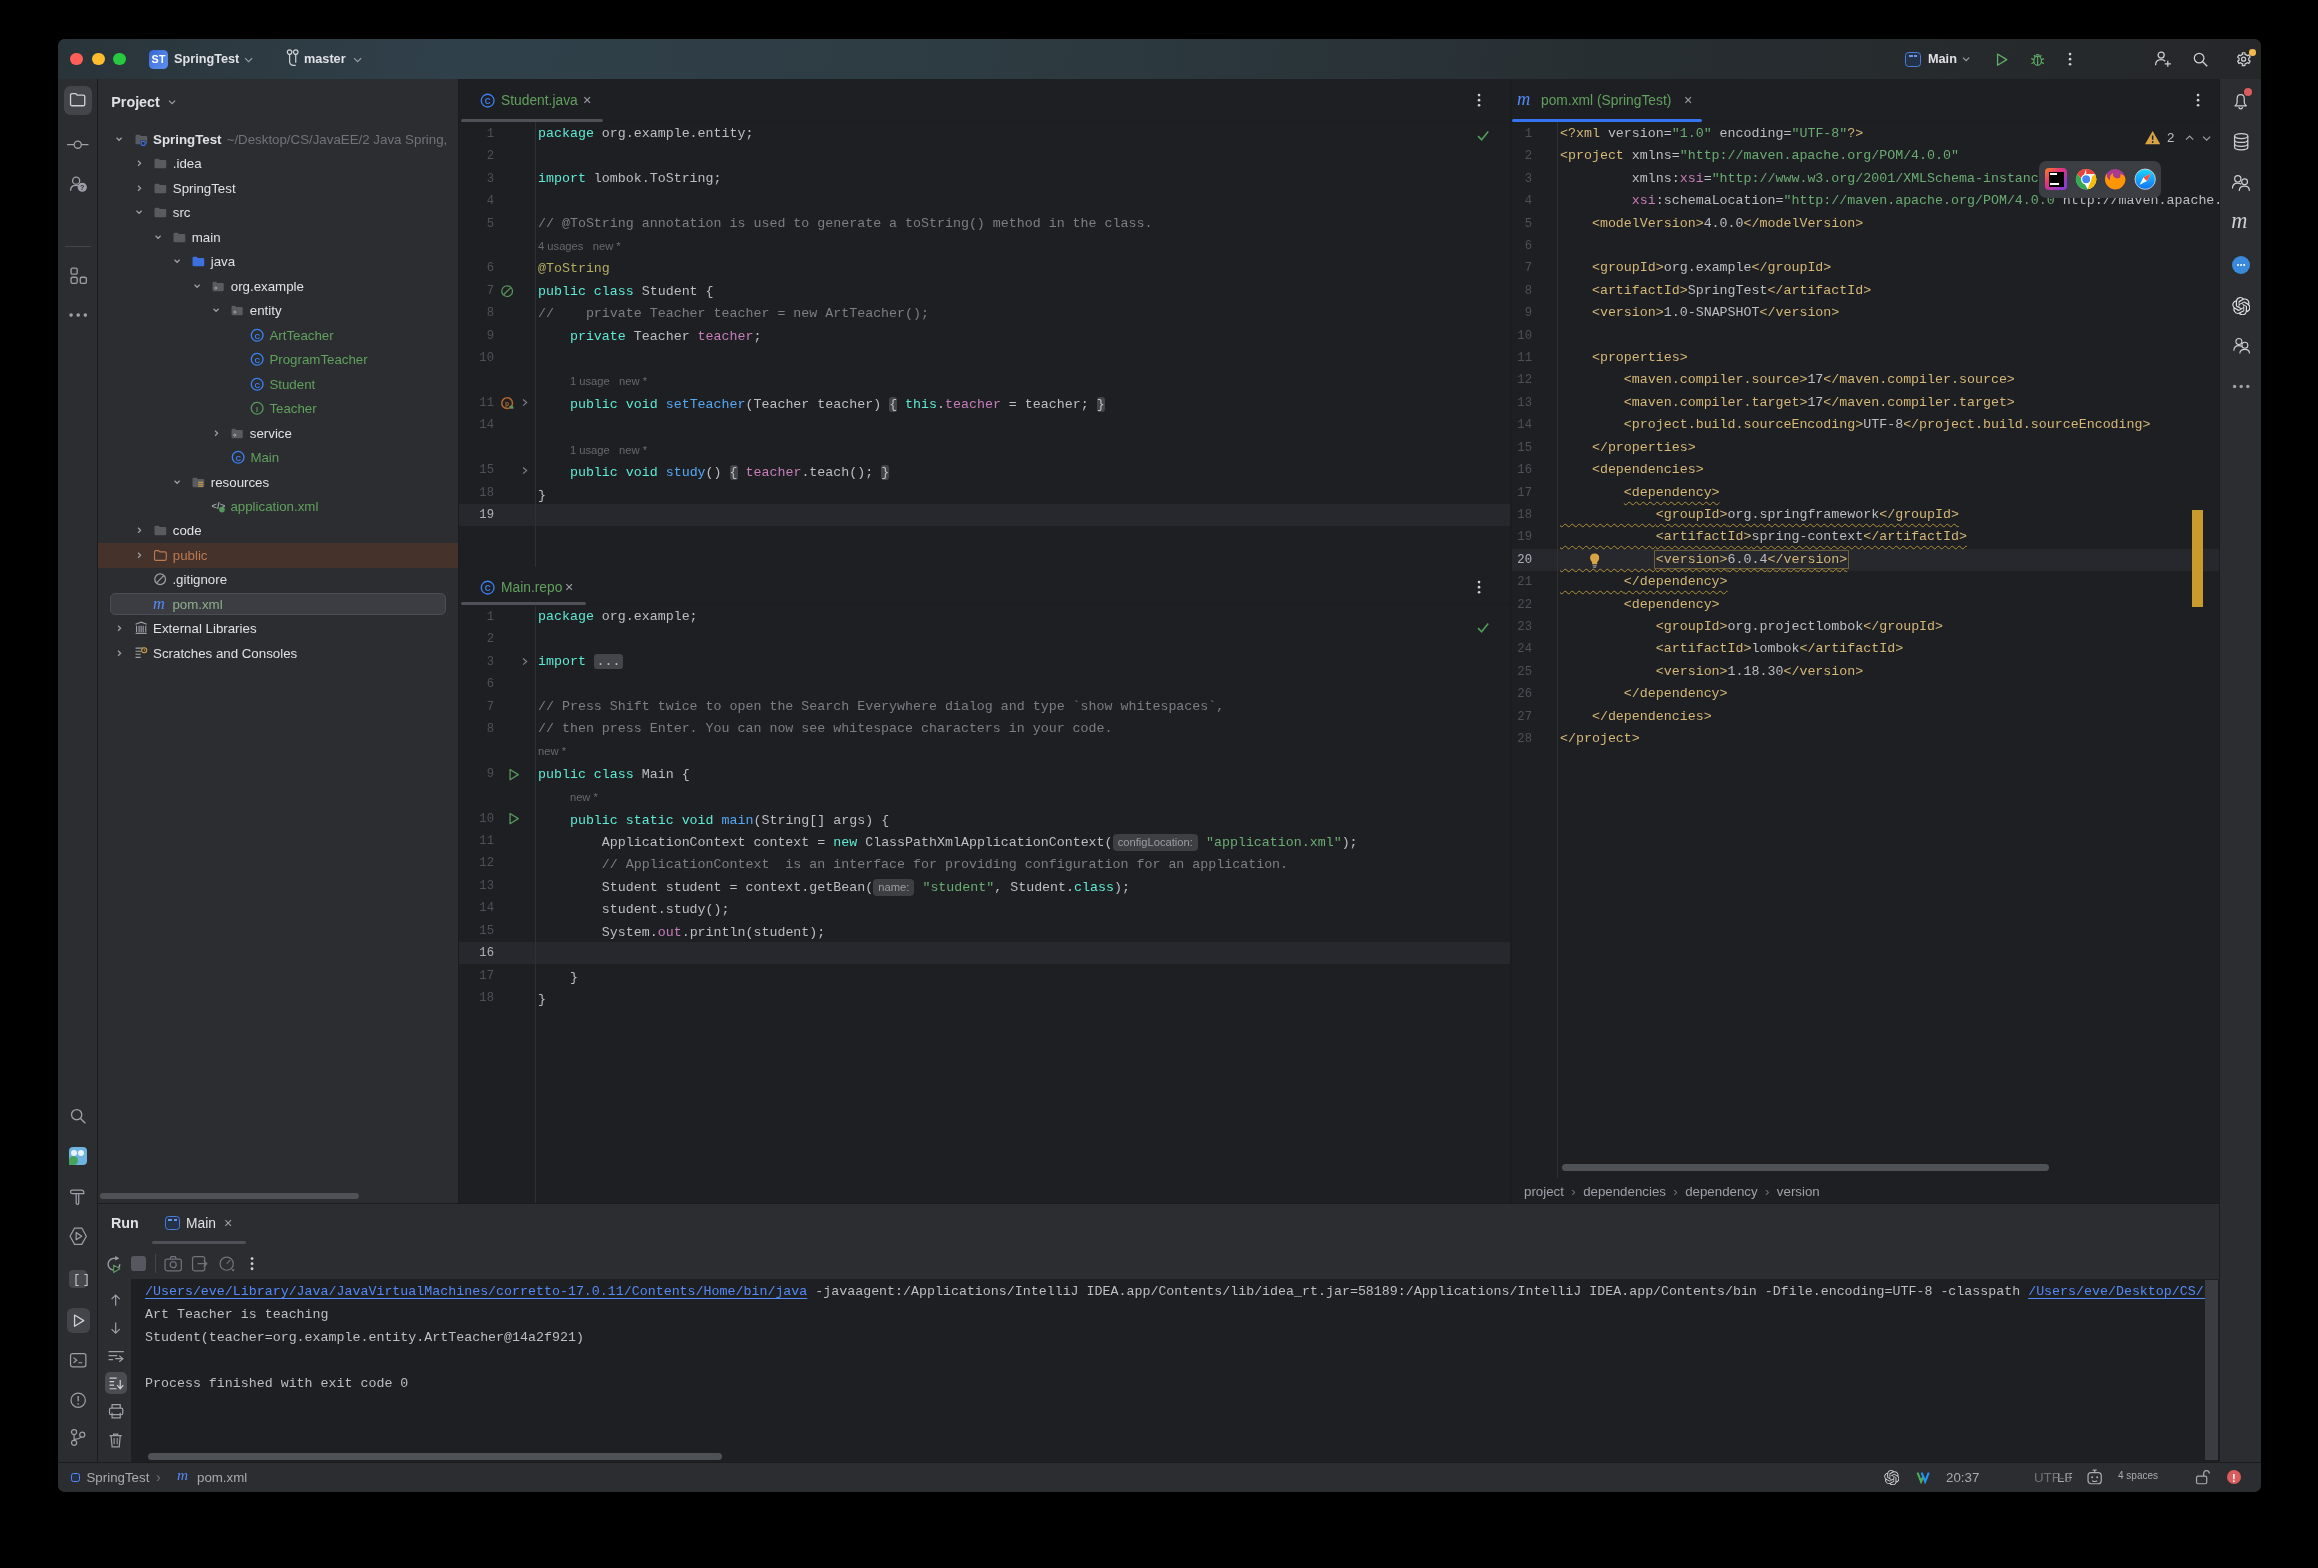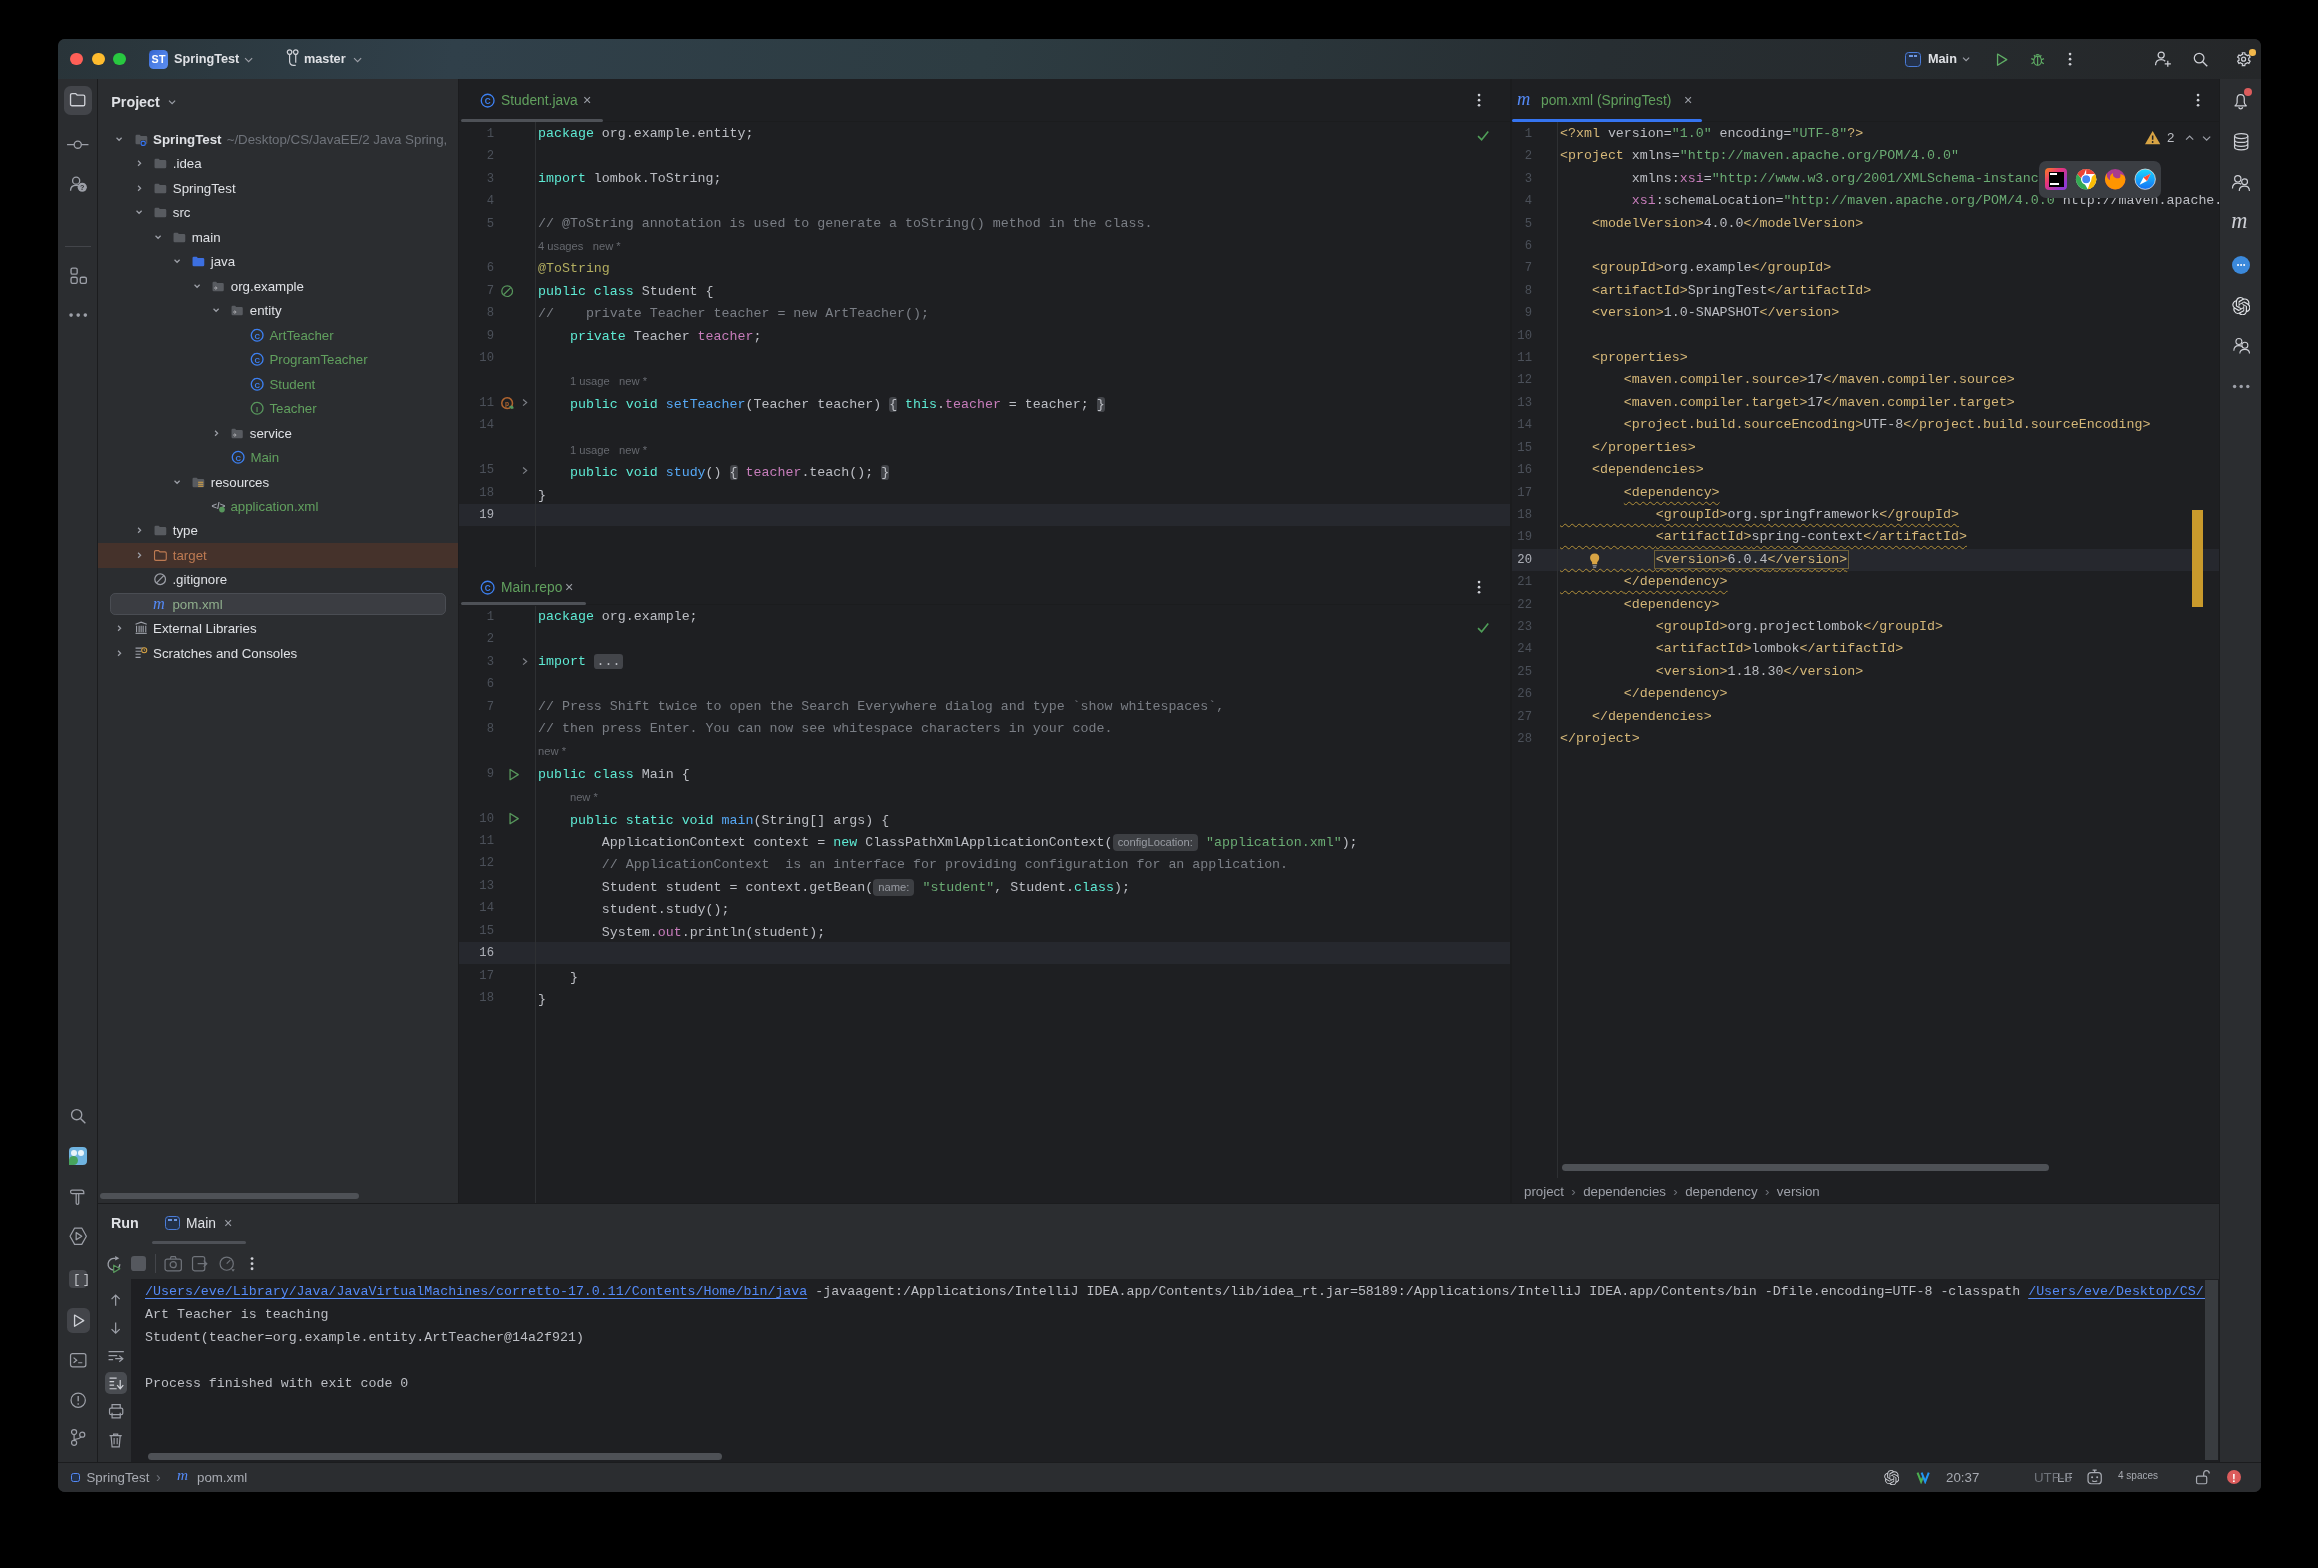--- a/index.html
+++ b/index.html
@@ -410,36 +410,36 @@
             <path d="M8 19 L13 24 L8 29" stroke="#9DA0A8" stroke-width="2.4" fill="none"></path>
           </svg>
         </span>
         <span class="ticon" style="margin-left:9.2px">
           <svg width="14.3" height="24.5" viewBox="0 0 28 48">
             <g transform="translate(0,10)">
               <path d="M3 7.5 Q3 5 5.5 5 L11 5 L13.5 7.5 L23.5 7.5 Q26 7.5 26 10 L26 21.5 Q26 24 23.5 24 L5.5 24 Q3 24 3 21.5 Z" fill="#585B60"></path>
             </g>
           </svg>
         </span>
-        <span class="tlabel" style="color:#DFE1E5;position:relative">type</span>
+        <span class="tlabel" style="color:#DFE1E5;position:relative">code</span>
       </div>
     <div class="treerow" style="top:464px;padding-left:36px;background:#45322B">
         <span class="chev">
           <svg width="10.2" height="24.5" viewBox="0 0 20 48">
             <path d="M8 19 L13 24 L8 29" stroke="#9DA0A8" stroke-width="2.4" fill="none"></path>
           </svg>
         </span>
         <span class="ticon" style="margin-left:9.2px">
           <svg width="14.3" height="24.5" viewBox="0 0 28 48">
             <g transform="translate(0,10)">
               <path d="M3 7.5 Q3 5 5.5 5 L11 5 L13.5 7.5 L23.5 7.5 Q26 7.5 26 10 L26 21.5 Q26 24 23.5 24 L5.5 24 Q3 24 3 21.5 Z" fill="none" stroke="#BD7A52" stroke-width="2.2"></path>
             </g>
           </svg>
         </span>
-        <span class="tlabel" style="color:#BD7A52;position:relative">target</span>
+        <span class="tlabel" style="color:#BD7A52;position:relative">public</span>
       </div>
     <div class="treerow" style="top:488px;padding-left:55px">
         <span class="ticon" style="margin-left:0">
           <svg width="14.3" height="24.5" viewBox="0 0 28 48">
             <circle cx="14" cy="24" r="10.5" fill="none" stroke="#9DA0A8" stroke-width="2.4"></circle>
             <path d="M7 31 L21 17" stroke="#9DA0A8" stroke-width="2.4"></path>
           </svg>
         </span>
         <span class="tlabel" style="color:#DFE1E5;position:relative">.gitignore</span>
       </div>

